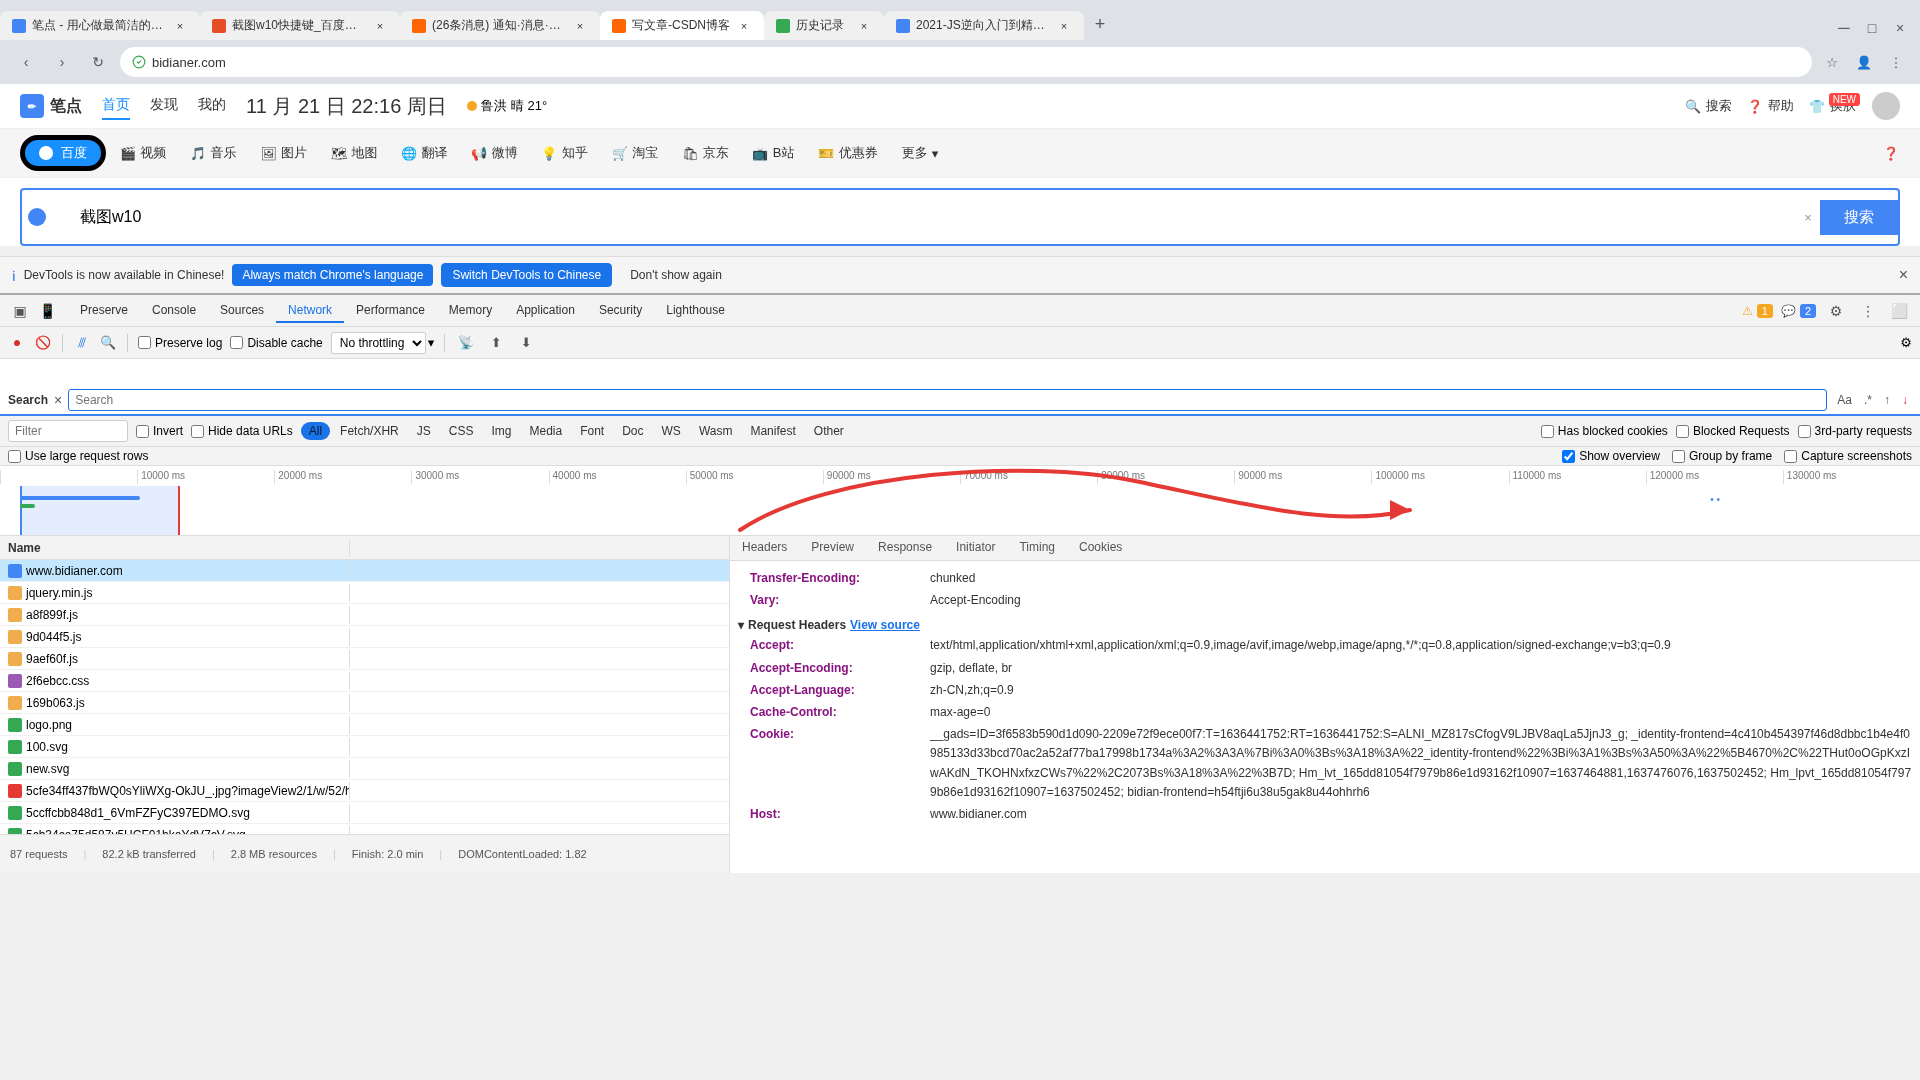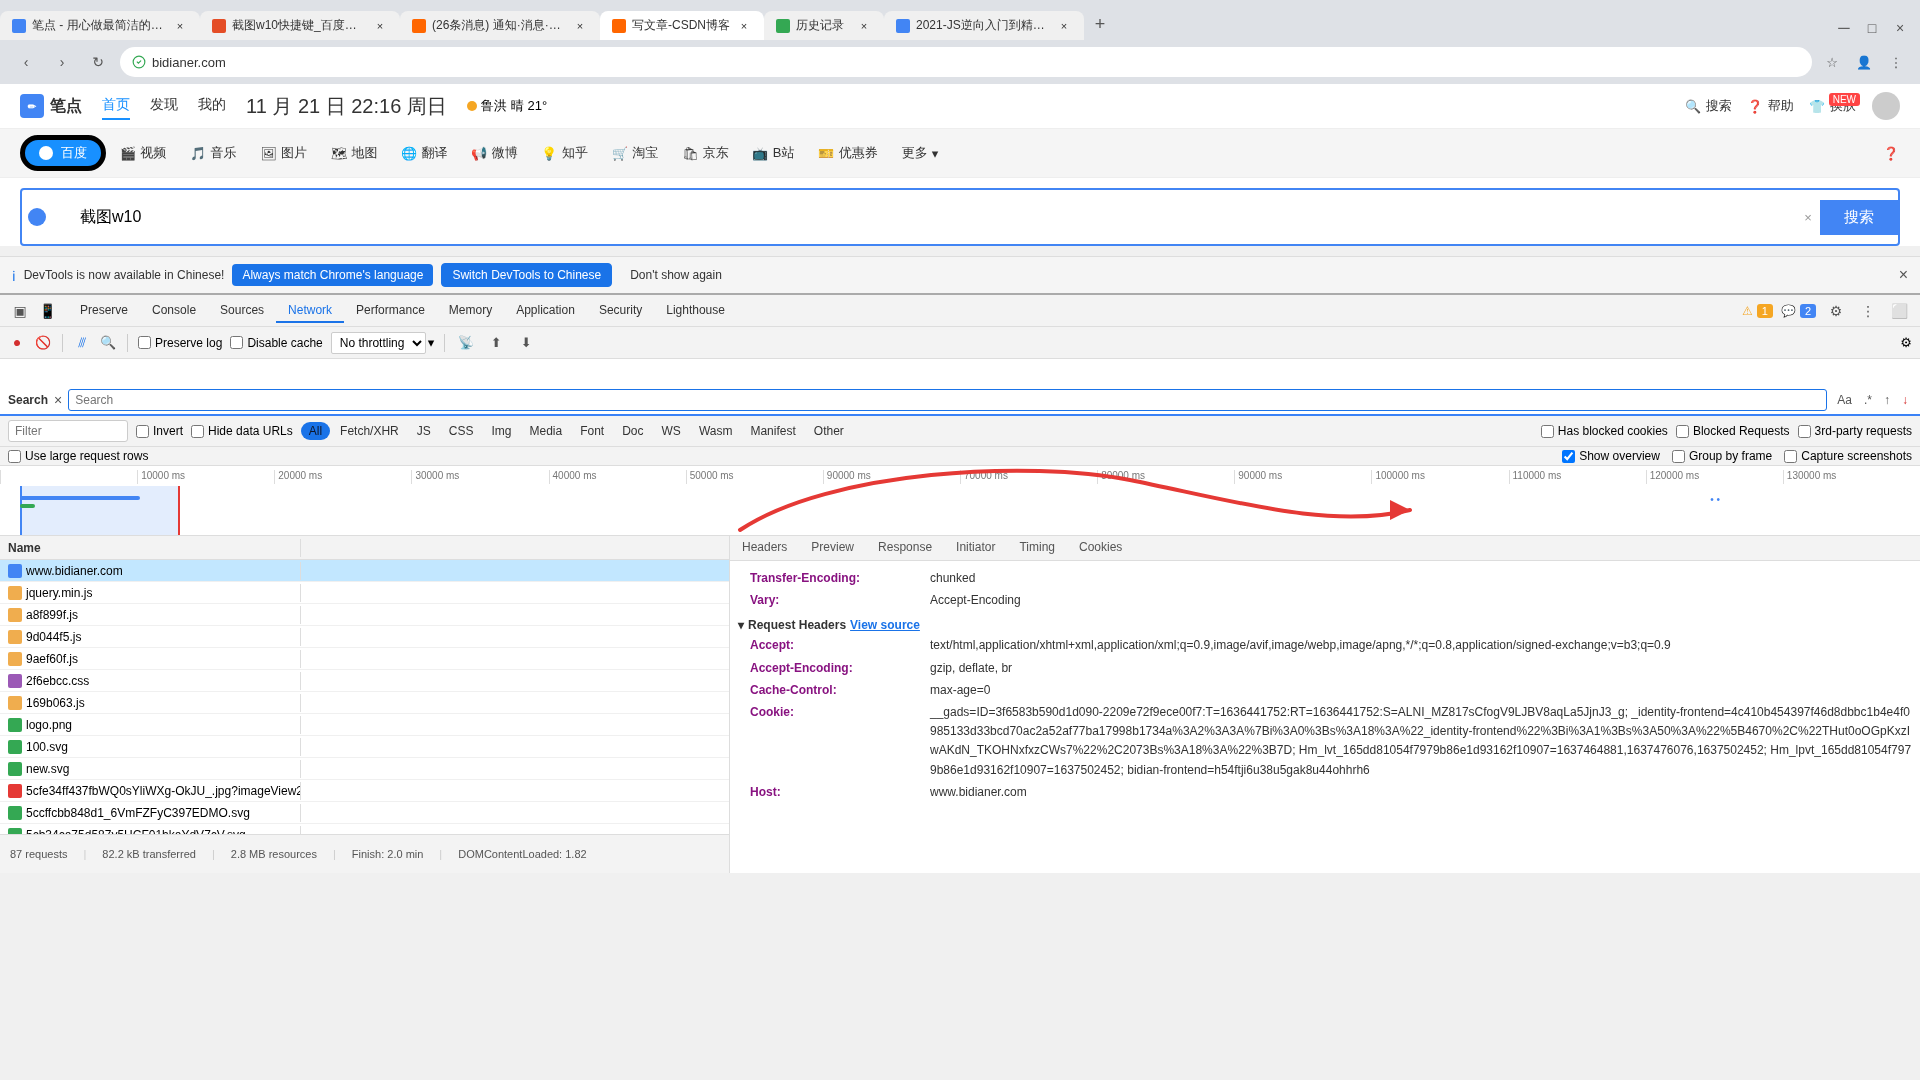--- a/index.html
+++ b/index.html
@@ -95,21 +95,21 @@
     .timeline-bar { height: 4px; background: #4285f4; position: absolute; top: 10px; left: 20px; width: 120px; border-radius: 2px; }
     .timeline-bar2 { height: 4px; background: #34a853; position: absolute; top: 18px; left: 20px; width: 15px; border-radius: 2px; }
 
     
     .network-main { display: flex; flex: 1; overflow: hidden; }
 
     
     .request-list { width: 730px; display: flex; flex-direction: column; border-right: 1px solid #ddd; flex-shrink: 0; }
     .req-header { display: flex; align-items: center; background: #f3f3f3; border-bottom: 1px solid #ddd; height: 24px; font-size: 12px; font-weight: bold; color: #333; }
     .req-col { padding: 2px 8px; border-right: 1px solid #ddd; overflow: hidden; white-space: nowrap; text-overflow: ellipsis; }
-    .col-name { width: 301px; flex-shrink: 0; }
+    .col-name { width: 350px; flex-shrink: 0; }
     .req-rows { overflow-y: auto; flex: 1; }
     .req-row { display: flex; align-items: center; height: 22px; font-size: 12px; cursor: pointer; border-bottom: 1px solid #f0f0f0; }
     .req-row.selected { background: #c2e7ff; }
     .req-row .col-name { display: flex; align-items: center; gap: 4px; }
     .file-icon { width: 14px; height: 14px; border-radius: 2px; flex-shrink: 0; }
 
     
     .request-detail { flex: 1; display: flex; flex-direction: column; overflow: hidden; background: #fff; }
     .detail-tabs { display: flex; background: #f3f3f3; border-bottom: 1px solid #ddd; }
     .detail-tab { padding: 4px 12px; font-size: 12px; color: #555; cursor: pointer; border-bottom: 2px solid transparent; }
@@ -619,20 +619,24 @@
             </div>
             <div class="header-row">
               <span class="header-key">Accept:</span>
               <span class="header-val">text/html,application/xhtml+xml,application/xml;q=0.9,image/avif,image/webp,image/apng,*/*;q=0.8,application/signed-exchange;v=b3;q=0.9</span>
             </div>
             <div class="header-row">
               <span class="header-key">Accept-Encoding:</span>
               <span class="header-val">gzip, deflate, br</span>
             </div>
             <div class="header-row">
+              <span class="header-key">Accept-Language:</span>
+              <span class="header-val">zh-CN,zh;q=0.9</span>
+            </div>
+            <div class="header-row">
               <span class="header-key">Cache-Control:</span>
               <span class="header-val">max-age=0</span>
             </div>
             <div class="header-row">
               <span class="header-key">Cookie:</span>
               <span class="header-val">__gads=ID=3f6583b590d1d090-2209e72f9ece00f7:T=1636441752:RT=1636441752:S=ALNI_MZ817sCfogV9LJBV8aqLa5JjnJ3_g; _identity-frontend=4c410b454397f46d8dbbc1b4e4f0985133d33bcd70ac2a52af77ba17998b1734a%3A2%3A3A%7Bi%3A0%3Bs%3A18%3A%22_identity-frontend%22%3Bi%3A1%3Bs%3A50%3A%22%5B4670%2C%22THut0oOGpKxzIwAKdN_TKOHNxfxzCWs7%22%2C2073Bs%3A18%3A%22%3B7D; Hm_lvt_165dd81054f7979b86e1d93162f10907=1637464881,1637476076,1637502452; Hm_lpvt_165dd81054f7979b86e1d93162f10907=1637502452; bidian-frontend=h54ftji6u38u5gak8u44ohhrh6</span>
             </div>
             <div class="header-row">
               <span class="header-key">Host:</span>
               <span class="header-val">www.bidianer.com</span>

